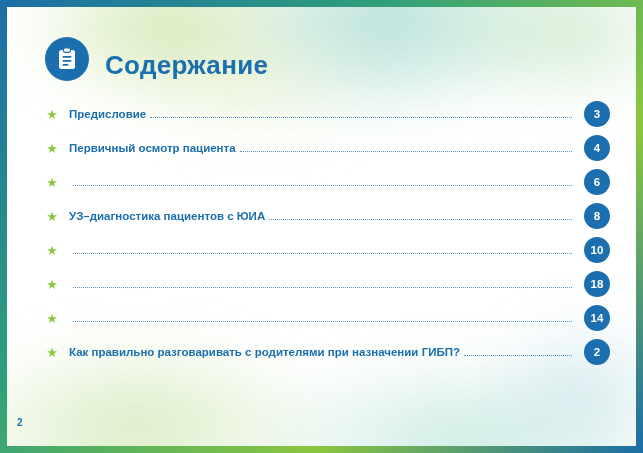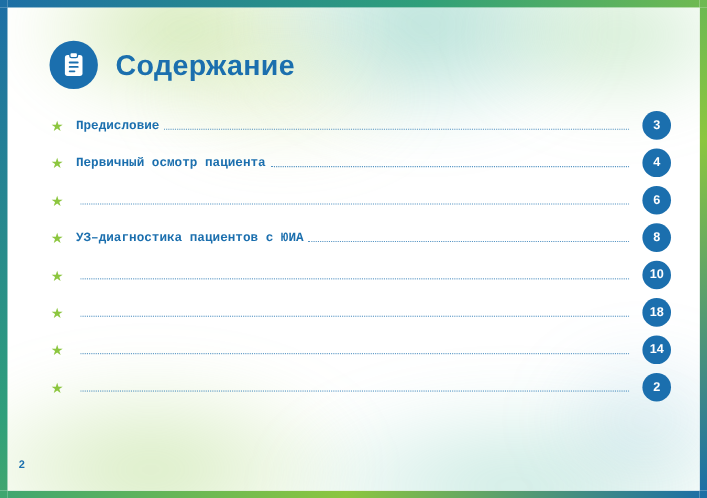--- a/index.html
+++ b/index.html
@@ -77,21 +77,21 @@
     left: 480px; top: 300px;
     width: 200px; height: 150px;
     background: radial-gradient(ellipse at center, rgba(70,160,190,0.18) 0%, rgba(255,255,255,0) 72%);
   }
   
   .header {
     position: absolute;
     left: 38px;
     top: 30px;
     display: flex;
-    align-items: center;
+    align-items: flex-end;
     gap: 16px;
   }
   .header-icon {
     width: 44px;
     height: 44px;
     border-radius: 50%;
     background: #1b6fae;
     display: flex;
     align-items: center;
     justify-content: center;
@@ -124,21 +124,20 @@
     font-size: 13px;
     line-height: 1;
     text-align: center;
   }
   .toc-label {
     font-size: 11.5px;
     font-weight: bold;
     color: #1b6fae;
     white-space: nowrap;
     flex: 0 0 auto;
-    font-family: Liberation Mono, monospace;
   }
   .dots {
     flex: 1 1 auto;
     margin: 0 4px;
     height: 11px;
     overflow: hidden;
     position: relative;
     min-width: 6px;
   }
   .dots::after {
@@ -243,20 +242,21 @@
       </div>
 
       <div class="toc-row">
         <span class="star">★</span>
         <span class="dots"></span>
         <span class="page-badge">14</span>
       </div>
 
       <div class="toc-row">
         <span class="star">★</span>
+        <span class="toc-label">Как правильно разговаривать с родителями при назначении ГИБП?</span>
         <span class="dots"></span>
         <span class="page-badge">2</span>
       </div>
 
     </div>
 
     <div class="folio">2</div>
   </div>
 </div>
 

